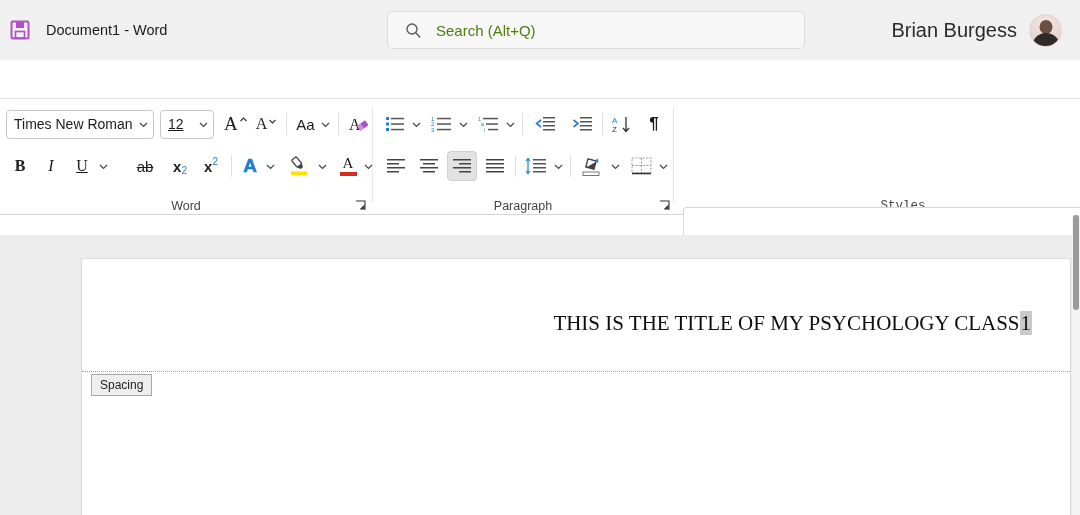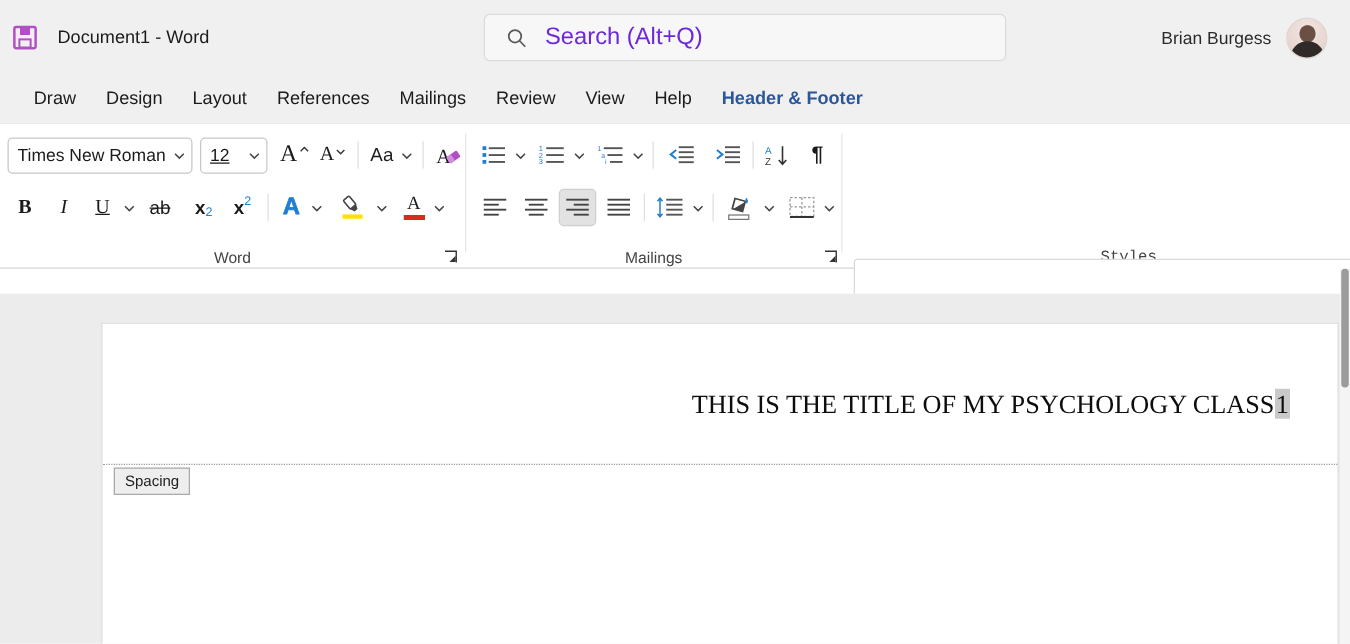--- a/index.html
+++ b/index.html
@@ -22,26 +22,26 @@
   }
   .doc-title {
     margin-left: 12px; font-size: 14.5px; color: #1b1b1b; white-space: nowrap;
   }
   .search-box {
     position: absolute; left: 387px; top: 11px; width: 418px; height: 38px;
     background: #f7f7f7; border: 1px solid #dcdcdc; border-radius: 5px;
     display: flex; align-items: center; cursor: text;
   }
   .search-ico { margin-left: 16px; width: 18px; height: 18px; display:flex; align-items:center; justify-content:center;}
-  .search-ph { margin-left: 14px; font-size: 19px; color: #6d28d9; }
+  .search-ph { margin-left: 14px; font-size: 15px; color: #4d7c0f; }
   .account {
     position: absolute; right: 18px; top: 11px; height: 38px;
     display: flex; align-items: center; gap: 12px; cursor: pointer;
   }
-  .account-name { font-size: 14px; color: #2b2b2b; }
+  .account-name { font-size: 20px; color: #2b2b2b; }
   .avatar {
     width: 33px; height: 33px; border-radius: 50%;
     background: radial-gradient(circle at 50% 30%, #f3e6e2 0%, #e8d7d2 60%, #ddc9c3 100%);
     position: relative; overflow: hidden; border: 1px solid #e2d4cf;
   }
   .avatar::before { 
     content: ""; position: absolute; left: 50%; top: 5px; transform: translateX(-50%);
     width: 13px; height: 14px; border-radius: 50%; background: #6b4f42;
   }
   .avatar::after { 
@@ -166,31 +166,20 @@
       </div>
       <div class="search-ph">Search (Alt+Q)</div>
     </div>
 
     <div class="account">
       <span class="account-name">Brian Burgess</span>
       <span class="avatar"></span>
     </div>
   </div>
 
-  <div class="tabs">
-    <div class="tab">Draw</div>
-    <div class="tab">Design</div>
-    <div class="tab">Layout</div>
-    <div class="tab">References</div>
-    <div class="tab">Mailings</div>
-    <div class="tab">Review</div>
-    <div class="tab">View</div>
-    <div class="tab">Help</div>
-    <div class="tab active">Header &amp; Footer</div>
-  </div>
 
   <div class="ribbon">
 
     <div class="grp" style="left:0; width:372px;">
 
       <div class="row" style="left:6px; top:10px;justify-content:space-between;">
         <div class="combo" style="width:148px;">
           <span class="combo-val">Times New Roman</span>
           <svg width="11" height="11" viewBox="0 0 11 11">
               <path d="M2 4 L5.5 7.5 L9 4" fill="none" stroke="#444" stroke-width="1.2"></path>
@@ -248,21 +237,21 @@
           <span style="font-style:italic; font-size:16px; font-family:'Liberation Serif',serif;">I</span>
         </div>
         <div class="ctl" style="width:28px; margin-left:3px;">
           <span style="text-decoration:underline; font-size:16px; font-family:'Liberation Serif',serif;">U</span>
         </div>
         <div class="caret">
           <svg width="11" height="11" viewBox="0 0 11 11">
               <path d="M2 4 L5.5 7.5 L9 4" fill="none" stroke="#444" stroke-width="1.2"></path>
             </svg>
         </div>
-        <div class="ctl" style="width:30px; margin-left:3px;text-align:center;">
+        <div class="ctl" style="width:30px; margin-left:20px;text-align:center;">
           <span style="text-decoration:line-through; font-size:15px;">ab</span>
         </div>
         <div class="ctl" style="width:30px; margin-left:5px;">
           <span style="font-size:15px; font-weight:600;">x</span>
             <span style="font-size:10px; color:#1e7fd4; position:relative; top:4px;">2</span>
         </div>
         <div class="ctl" style="width:30px; margin-left:1px;">
           <span style="font-size:15px; font-weight:600;">x</span>
             <span style="font-size:10px; color:#1e7fd4; position:relative; top:-5px;">2</span>
         </div>
@@ -478,21 +467,21 @@
             <line x1="1" y1="16.5" x2="20" y2="16.5" stroke="#333" stroke-width="1.6"></line>
           </svg>
         </div>
         <div class="caret">
           <svg width="11" height="11" viewBox="0 0 11 11">
               <path d="M2 4 L5.5 7.5 L9 4" fill="none" stroke="#444" stroke-width="1.2"></path>
             </svg>
         </div>
       </div>
 
-      <div class="grp-label">Mailings</div>
+      <div class="grp-label">Paragraph</div>
       <div class="launcher" style="left:283px;">
         <svg width="13" height="13" viewBox="0 0 13 13">
           <path d="M2 2 H11 V11" fill="none" stroke="#333" stroke-width="1.1"></path>
           <path d="M10.5 10.5 L5.5 10.5 L10.5 5.5 Z" fill="#333"></path>
         </svg>
       </div>
     </div>
     <div class="grp-sep" style="left:673px;"></div>
 
     <div class="grp" style="left:700px; width:406px;font-family:Liberation Mono, monospace;">

